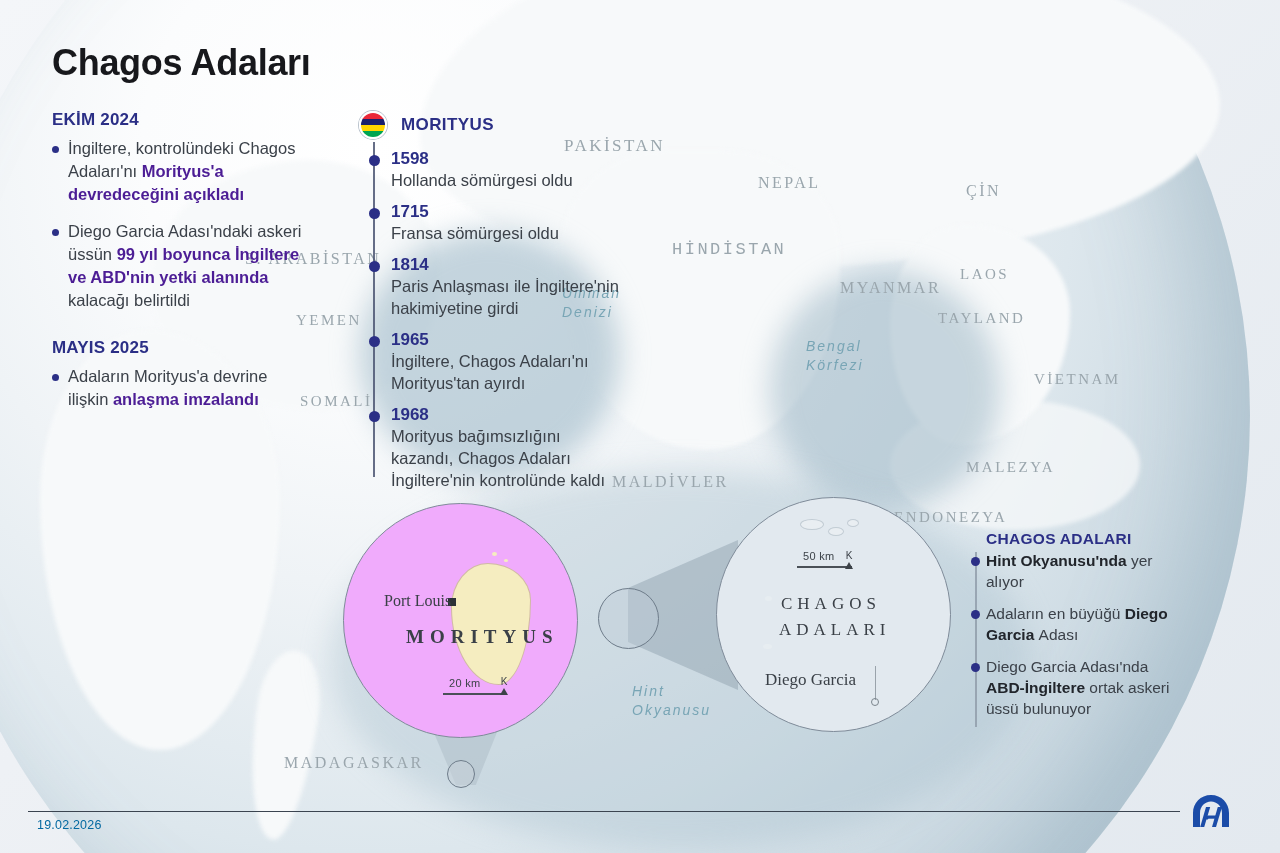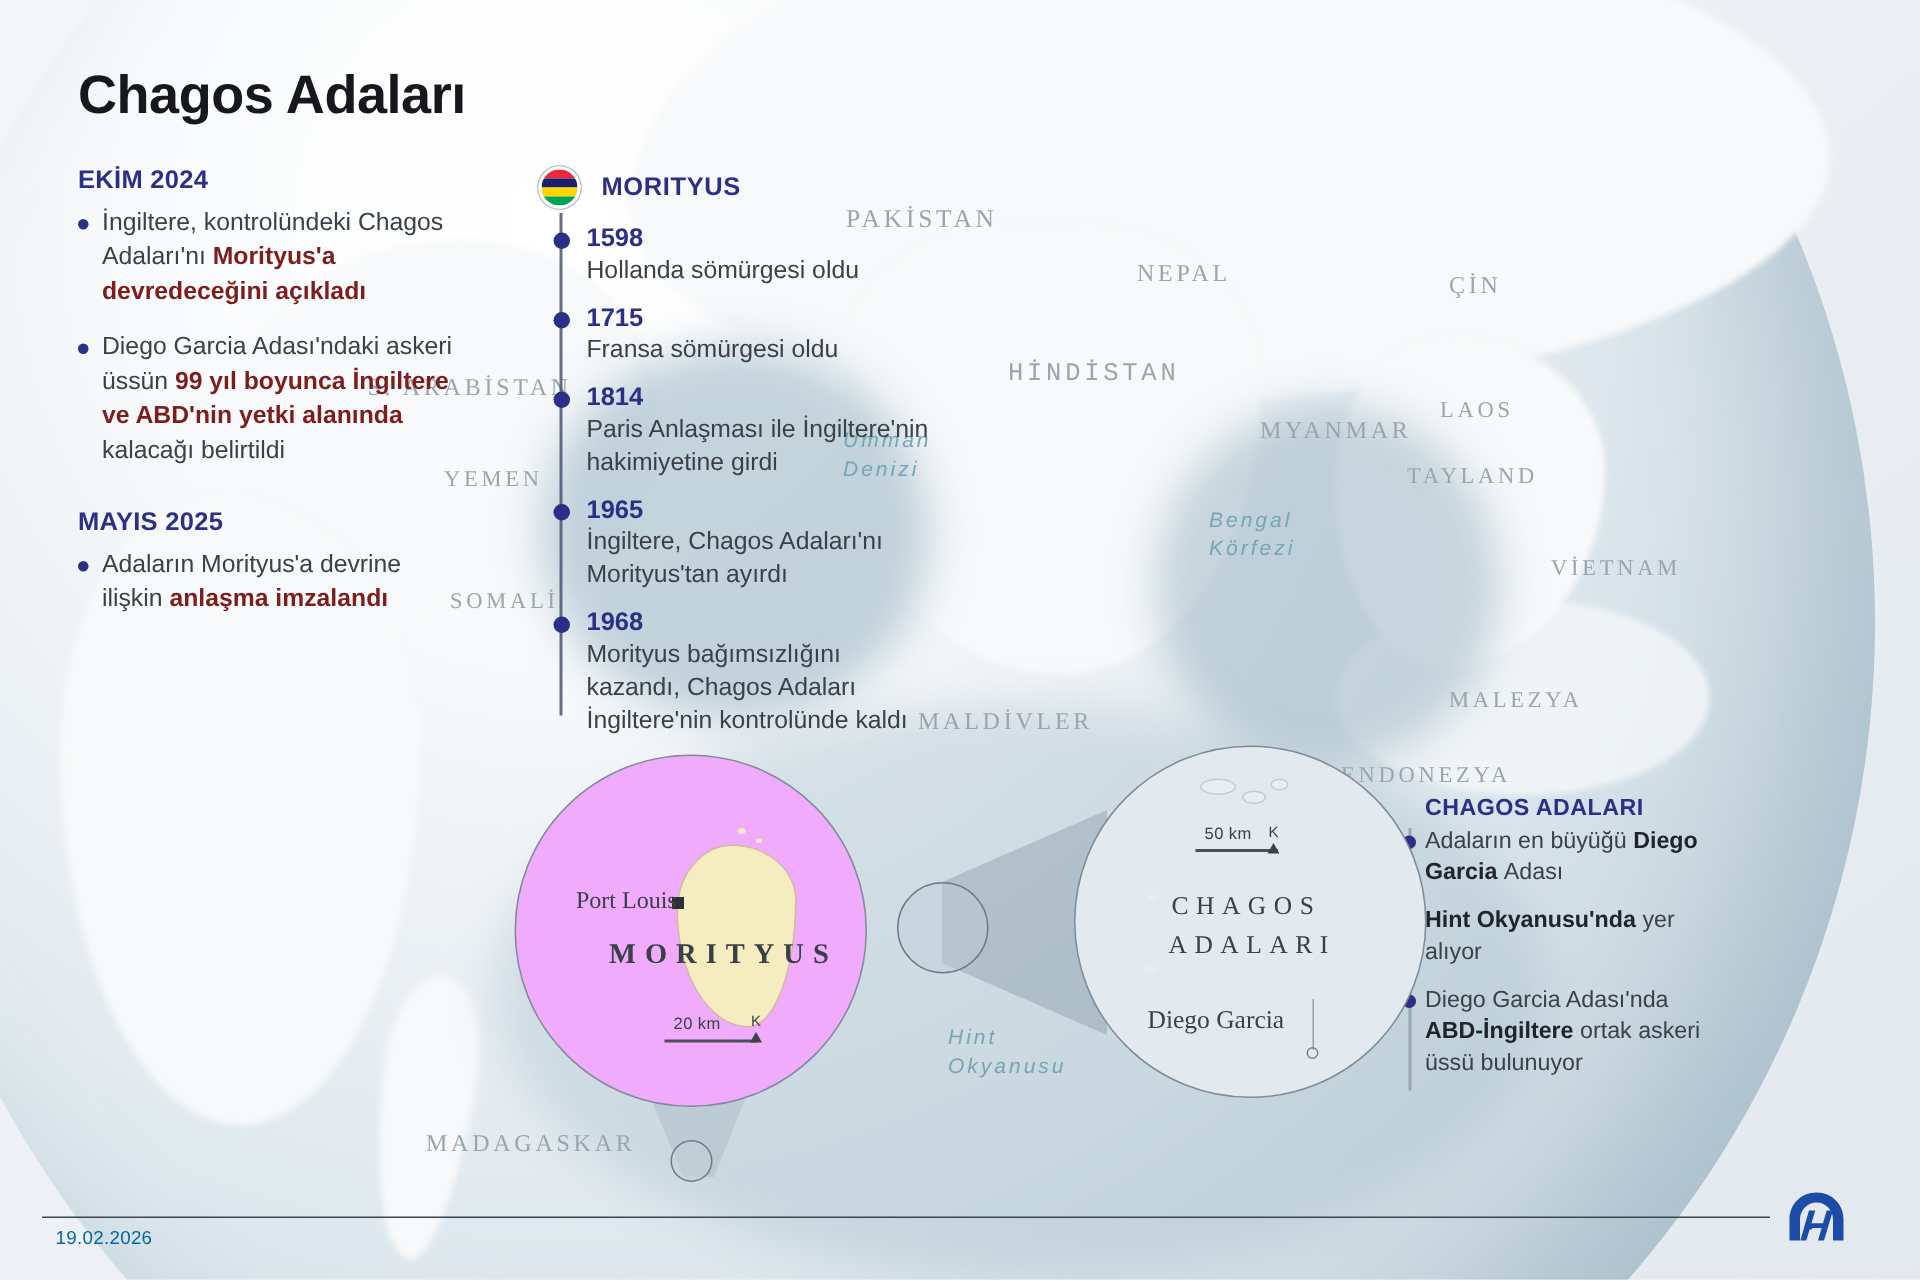--- a/index.html
+++ b/index.html
@@ -70,21 +70,21 @@
     color:#2b2f86; font-weight:bold; font-size:17px;
     letter-spacing:.2px; margin-bottom:7px;
   }
   .sec-head.second{ margin-top:26px; }
   .bullet-row{ display:flex; margin-bottom:14px; }
   .dot{
     flex:0 0 auto; width:7px; height:7px; border-radius:50%;
     background:#2b2f86; margin-top:9px; margin-right:9px;
   }
   .btext{ font-size:16.5px; line-height:23px; color:#3b4149; }
-  .btext b{ color:#7f1d1d; font-weight:bold; }
+  .btext b{ color:#4c1d95; font-weight:bold; }
 
   
   .timeline{ position:absolute; left:367px; top:110px; width:260px; }
   .tl-line{
     position:absolute; left:6px; top:32px; width:2px; height:335px;
     background:#4b5572; opacity:.85;
   }
   .flag-row{ display:flex; align-items:center; height:30px; margin-bottom:8px; }
   .flag{
     width:28px;height:28px;border-radius:50%;
@@ -97,21 +97,21 @@
   .ev{ position:relative; padding-left:24px; margin-bottom:10px; }
   .ev .edot{
     position:absolute; left:2px; top:7px;
     width:11px;height:11px;border-radius:50%;
     background:#2b2f86;
   }
   .ev .yr{ font-weight:bold; font-size:17px; color:#2b2f86; line-height:21px; }
   .ev .desc{ font-size:16.5px; line-height:22px; color:#3b4149; }
 
   
-  .right-panel{ position:absolute; left:932px; top:530px; width:215px; }
+  .right-panel{ position:absolute; left:968px; top:530px; width:215px; }
   .rp-line{
     position:absolute; left:7px; top:22px; width:2px; height:175px;
     background:#8d9aa8; opacity:.8;
   }
   .rp-head{ color:#2b2f86; font-weight:bold; font-size:15.5px; letter-spacing:.3px; margin-bottom:2px; margin-left:18px;}
   .rbullet{ position:relative; padding-left:18px; margin-bottom:11px; }
   .rbullet .rdot{
     position:absolute; left:3px; top:7px;
     width:9px;height:9px;border-radius:50%; background:#2b2f86;
   }
@@ -296,25 +296,25 @@
           <div class="desc">Morityus bağımsızlığını kazandı, Chagos Adaları İngiltere'nin kontrolünde kaldı</div>
         </div>
       </div>
   </div>
 
   <div class="right-panel">
     <div class="rp-line"></div>
     <div class="rp-head">CHAGOS ADALARI</div>
     <div class="rbullet">
       <span class="rdot"></span>
-      <span class="rtext"><span>Adaların en büyüğü </span><b>Diego Garcia </b><span>Adası</span></span>
+      <span class="rtext"><b>Hint Okyanusu'nda </b><span>yer alıyor</span></span>
     </div>
     <div class="rbullet">
       <span class="rdot"></span>
-      <span class="rtext"><b>Hint Okyanusu'nda </b><span>yer alıyor</span></span>
+      <span class="rtext"><span>Adaların en büyüğü </span><b>Diego Garcia </b><span>Adası</span></span>
     </div>
     <div class="rbullet">
       <span class="rdot"></span>
       <span class="rtext"><span>Diego Garcia Adası'nda </span><b>ABD-İngiltere </b><span>ortak askeri üssü bulunuyor</span></span>
     </div>
   </div>
 
   <div class="cone" style="left:628px;top:540px;width:110px;height:150px;clip-path:polygon(0% 32%,100% 0%,100% 100%,0% 68%);"></div>
   <div class="cone" style="left:420px;top:700px;width:90px;height:85px;clip-path:polygon(0% 0%,100% 0%,62% 100%,40% 100%);opacity:.55;"></div>
 

